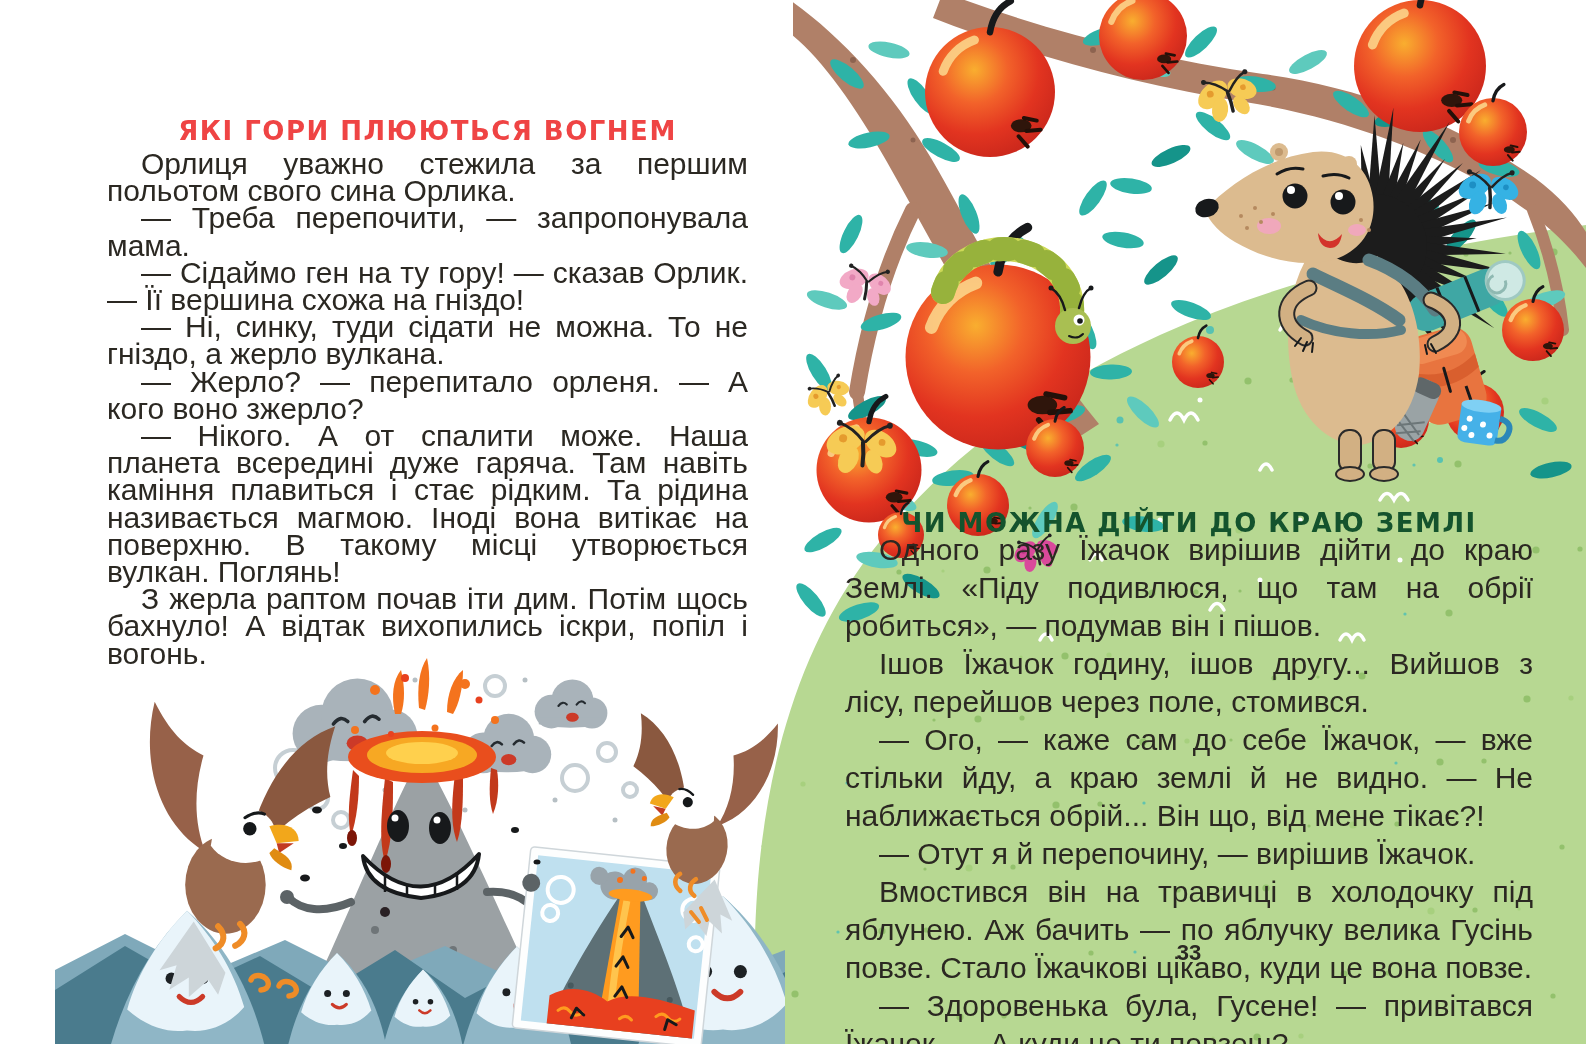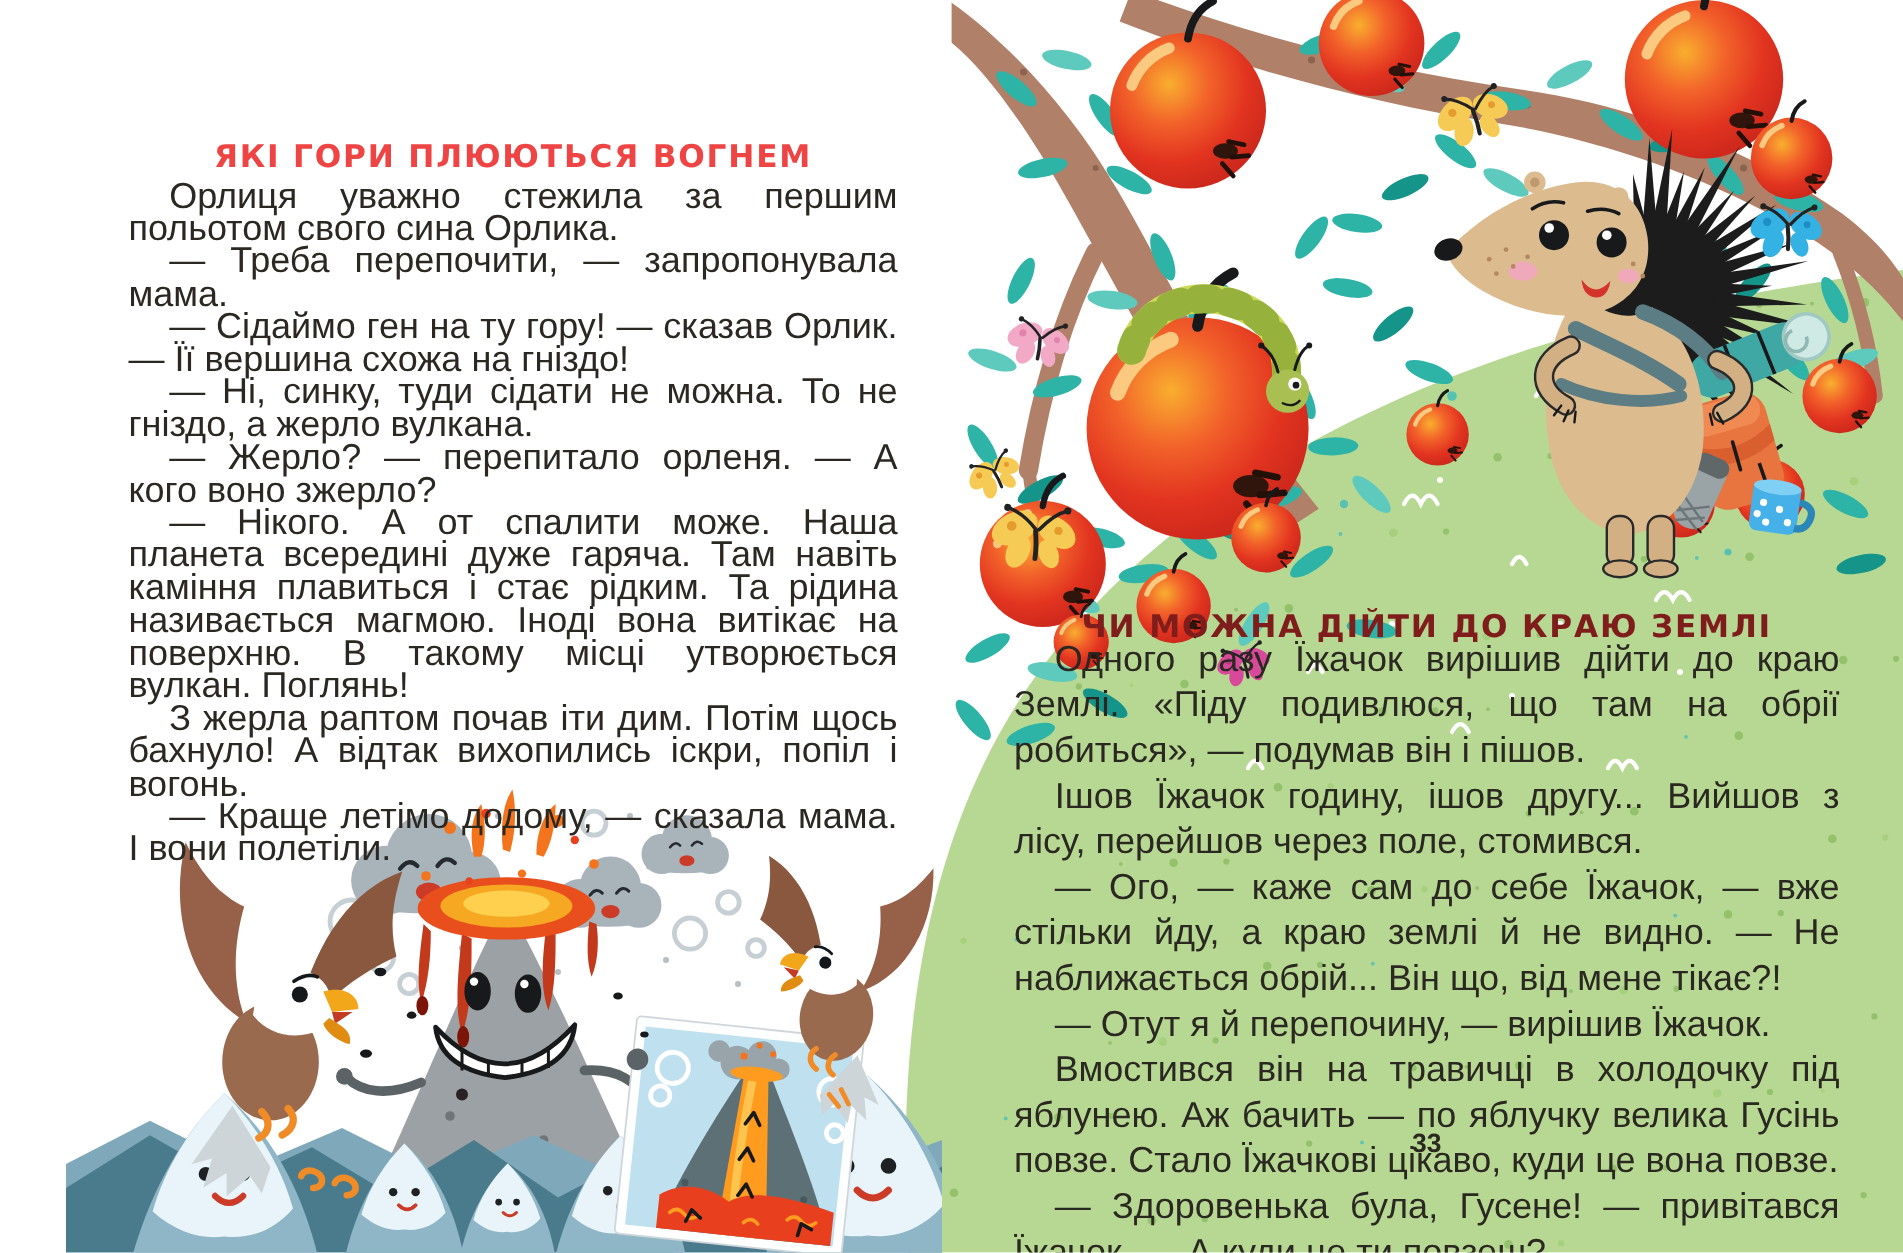--- a/index.html
+++ b/index.html
@@ -716,24 +716,23 @@
 
   <h1 class="ttl" id="left-title" style="color: #ef4444;">ЯКІ ГОРИ ПЛЮЮТЬСЯ ВОГНЕМ</h1>
   <div class="col" id="left-col">
     <p>Орлиця уважно стежила за першим польотом свого сина Орлика.</p>
     <p>— Треба перепочити, — запропонувала мама.</p>
     <p>— Сідаймо ген на ту гору! — сказав Орлик. — Її вершина схожа на гніздо!</p>
     <p>— Ні, синку, туди сідати не можна. То не гніздо, а жерло вулкана.</p>
     <p>— Жерло? — перепитало орленя. — А кого воно зжерло?</p>
     <p>— Нікого. А от спалити може. Наша планета всередині дуже гаряча. Там навіть каміння плавиться і стає рідким. Та рідина називається магмою. Іноді вона витікає на поверхню. В такому місці утворюється вулкан. Поглянь!</p>
     <p>З жерла раптом почав іти дим. Потім щось бахнуло! А відтак вихопились іскри, попіл і вогонь.</p>
-    <p>— Краще летімо додому, — сказала мама. І вони полетіли.</p>
   </div>
 
-  <h1 class="ttl" id="right-title" style="color: #7f1d1d;">ЧИ МОЖНА ДІЙТИ ДО КРАЮ ЗЕМЛІ</h1>
+  <h1 class="ttl" id="right-title" style="color: #14532d;">ЧИ МОЖНА ДІЙТИ ДО КРАЮ ЗЕМЛІ</h1>
   <div class="col" id="right-col">
     <p>Одного разу Їжачок вирішив дійти до краю Землі. «Піду подивлюся, що там на обрії робиться», — подумав він і пішов.</p>
     <p>Ішов Їжачок годину, ішов другу... Вийшов з лісу, перейшов через поле, стомився.</p>
     <p>— Ого, — каже сам до себе Їжачок, — вже стільки йду, а краю землі й не видно. — Не наближається обрій... Він що, від мене тікає?!</p>
     <p>— Отут я й перепочину, — вирішив Їжачок.</p>
     <p>Вмостився він на травичці в холодочку під яблунею. Аж бачить — по яблучку велика Гусінь повзе. Стало Їжачкові цікаво, куди це вона повзе.</p>
     <p>— Здоровенька була, Гусене! — привітався Їжачок. — А куди це ти повзеш?</p>
   </div>
 
   <div class="pnum">33</div>

